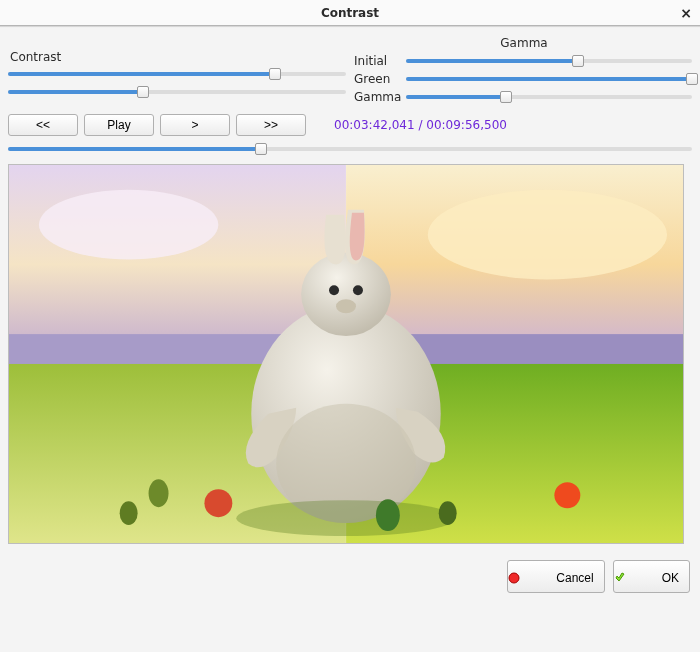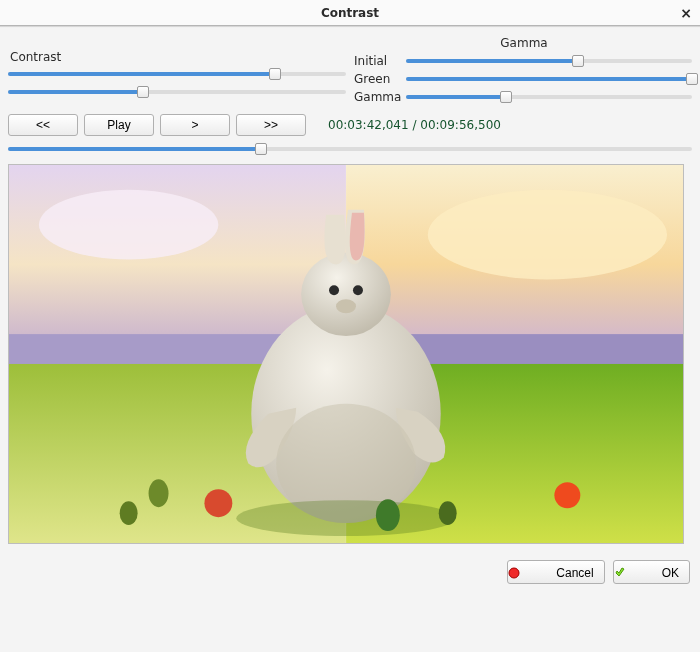--- a/index.html
+++ b/index.html
@@ -84,23 +84,23 @@
   .btn {
     min-width: 70px; height: 22px;
     padding: 0 10px;
     background: linear-gradient(#ffffff,#ececec);
     border: 1px solid #b0b0b0;
     border-radius: 3px;
     font-size: 12px;
     display: inline-flex; align-items: center; justify-content: center;
     cursor: pointer;
   }
-  .btn.footer { min-width: 64px; height: 24px; gap: 32px; }
+  .btn.footer { min-width: 64px; height: 33px; gap: 32px; }
   .btn .ico { margin-right: 4px; display:inline-flex; }
-  .timecode { margin-left: 16px; color: #14532d; }
+  .timecode { margin-left: 22px; color: #6d28d9; }
 
   
   .seek-wrap { margin-top: 6px; }
 
   
   .preview {
     margin-top: 8px;
     width: 676px; height: 380px;
     border: 1px solid #bdbdbd;
     overflow: hidden;

